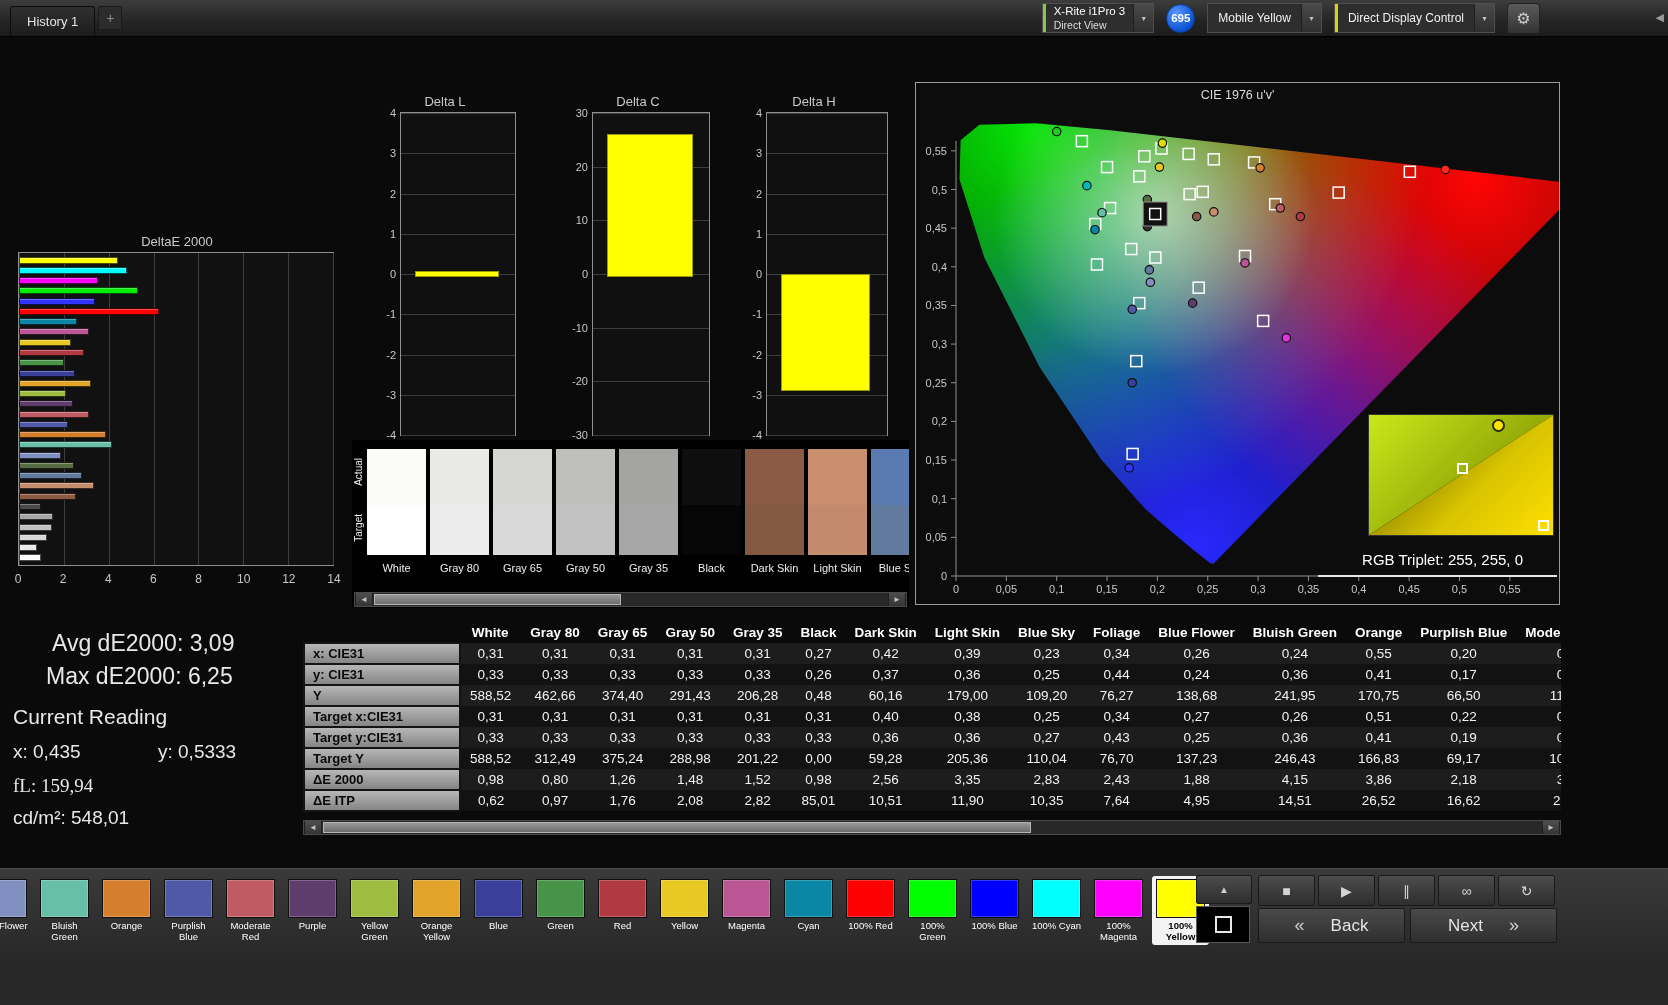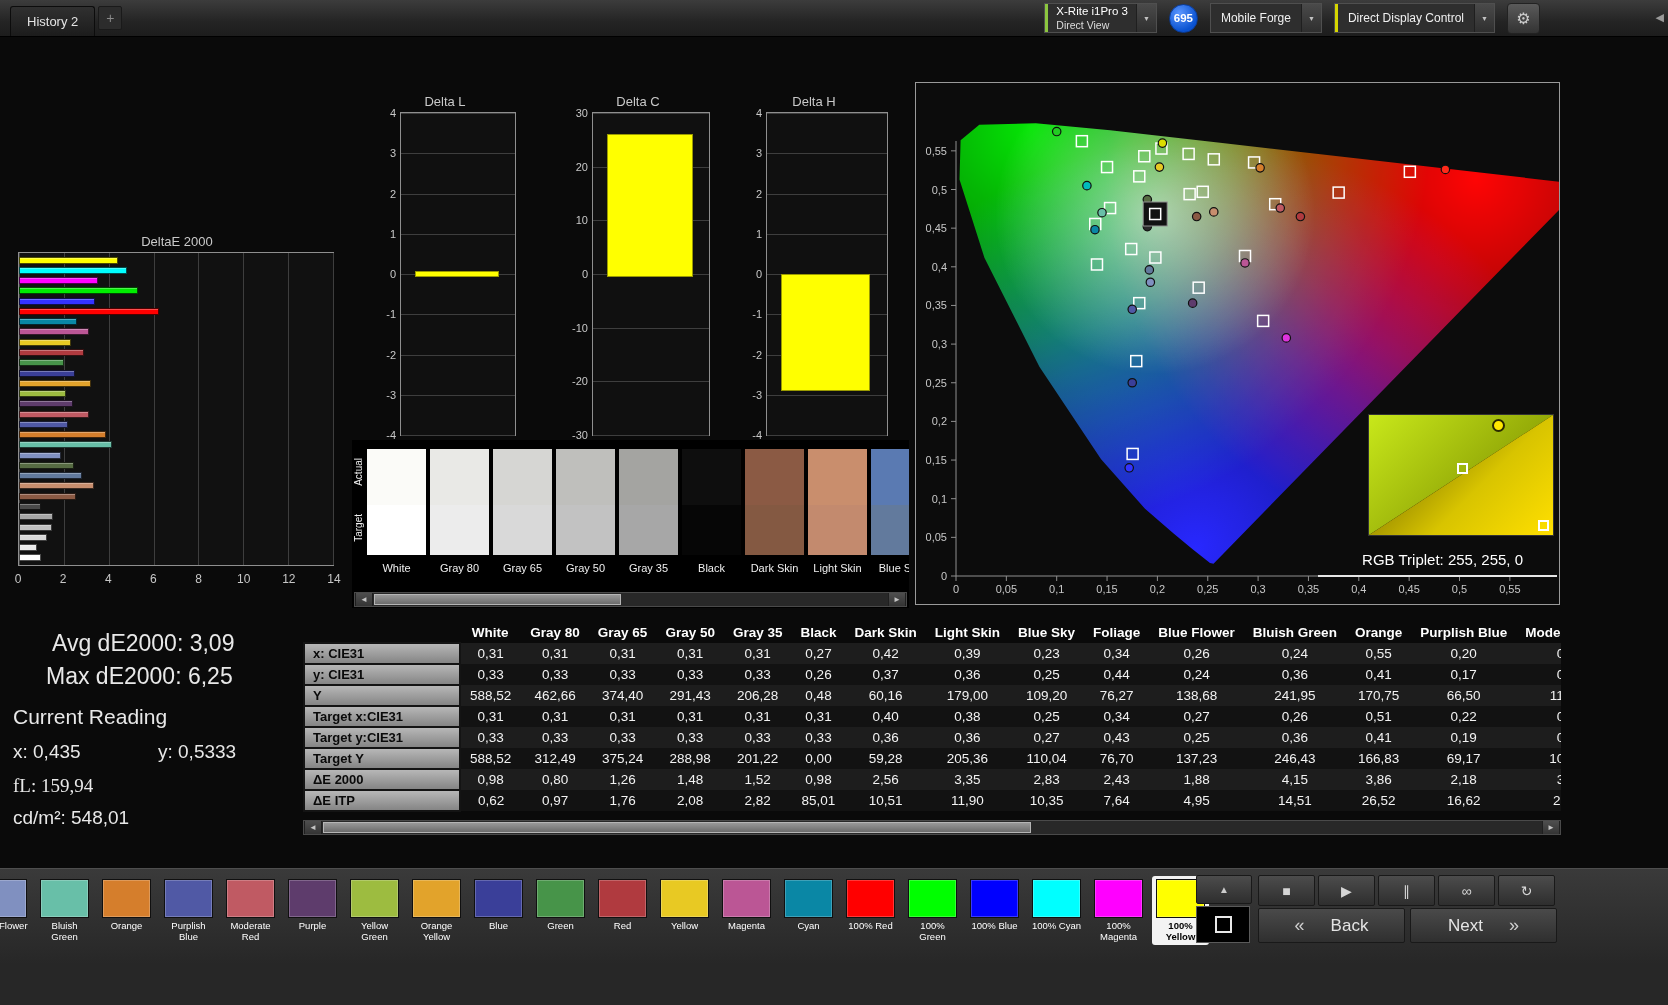--- a/index.html
+++ b/index.html
@@ -121,34 +121,34 @@
   #back-btn{left:1258px;width:147px;}
   #next-btn{left:1410px;width:147px;}
   .chev{font-size:18px;color:#cfcfcf;}
 </style>
 </head>
 <body>
 
 <div id="root">
 
   <div class="topbar">
-    <div class="tab">History 2</div>
+    <div class="tab">History 1</div>
     <div class="tab-add">+</div>
     <div class="topbar-right">
       <div class="widget">
         <div class="accent" style="background:#8cc63f"></div>
         <div class="widget-text">
           <div class="widget-line1">X-Rite i1Pro 3</div>
           <div class="widget-line2">Direct View</div>
         </div>
         <div class="dd">▼</div>
       </div>
       <div class="badge">695</div>
       <div class="widget">
-        <div class="widget-single">Mobile Forge</div>
+        <div class="widget-single">Mobile Yellow</div>
         <div class="dd">▼</div>
       </div>
       <div class="widget">
         <div class="accent" style="background:#d6d600"></div>
         <div class="widget-single">Direct Display Control</div>
         <div class="dd">▼</div>
       </div>
       <div class="gear-btn">⚙</div>
     </div>
     <div class="collapse">◀</div>
@@ -536,20 +536,21 @@
           <circle cx="216.225" cy="299.75" r="4.2" fill="#3a3f99" stroke="#101010" stroke-width="1.2"></circle>
           <circle cx="243.41400000000002" cy="84.08299999999997" r="4.2" fill="#e8c923" stroke="#101010" stroke-width="1.2"></circle>
           <circle cx="329.00899999999996" cy="179.935" r="4.2" fill="#bb5695" stroke="#101010" stroke-width="1.2"></circle>
           <circle cx="178.966" cy="146.69599999999997" r="4.2" fill="#0a87a5" stroke="#101010" stroke-width="1.2"></circle>
           <circle cx="239.386" cy="135.87399999999997" r="4.2" fill="#1a1a1a" stroke="#101010" stroke-width="1.2"></circle>
           <circle cx="231.33" cy="143.60399999999998" r="4.2" fill="#2a2a2a" stroke="#101010" stroke-width="1.2"></circle>
           <rect x="227.18460000000002" y="119.0041" width="24" height="24" fill="#121212" stroke="#909090"></rect>
           <rect x="233.68460000000002" y="125.5041" width="11" height="11" fill="none" stroke="#ffffff" stroke-width="1.5"></rect>
         </g>
     </svg>
+    <div class="cie-title">CIE 1976 u'v'</div>
     <div class="cie-inset">
       <div class="tri tri1"></div>
       <div class="tri tri2"></div>
       <div class="inset-sq" style="left:48%;top:40%"></div>
       <div class="inset-sq" style="right:4px;bottom:4px"></div>
       <div class="inset-dot" style="right:48px;top:4px"></div>
     </div>
     <div class="rgb-label">RGB Triplet: 255, 255, 0</div>
     <div class="cie-underline"></div>
   </div>

